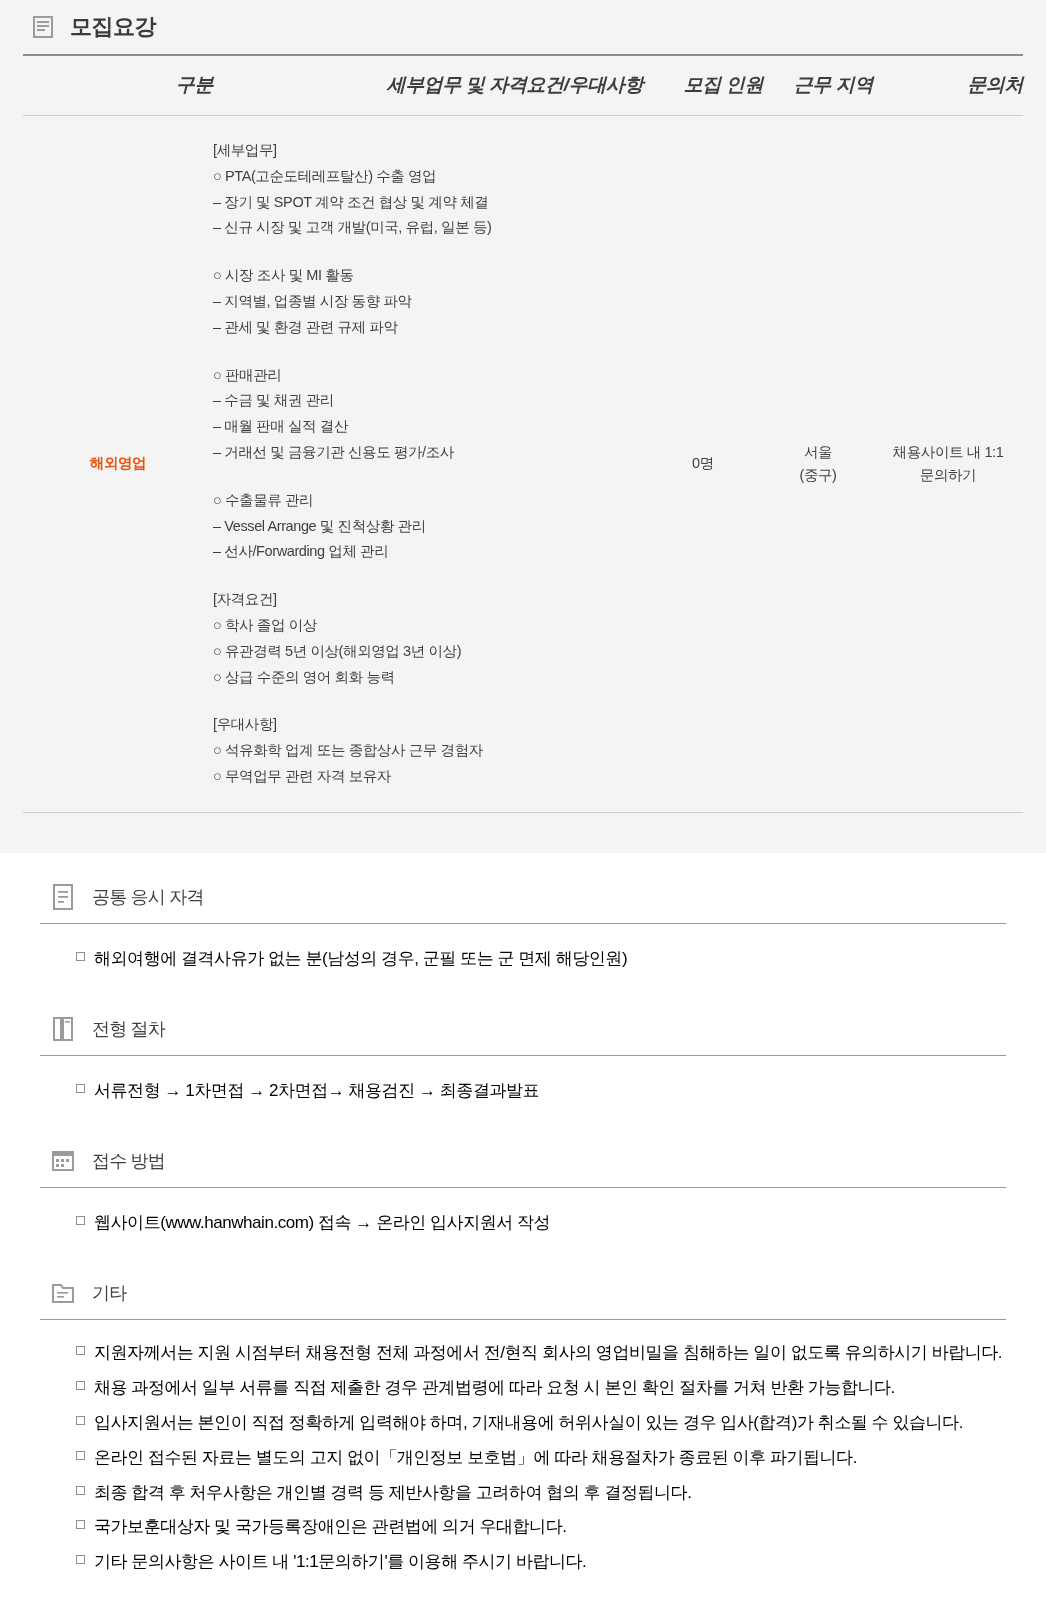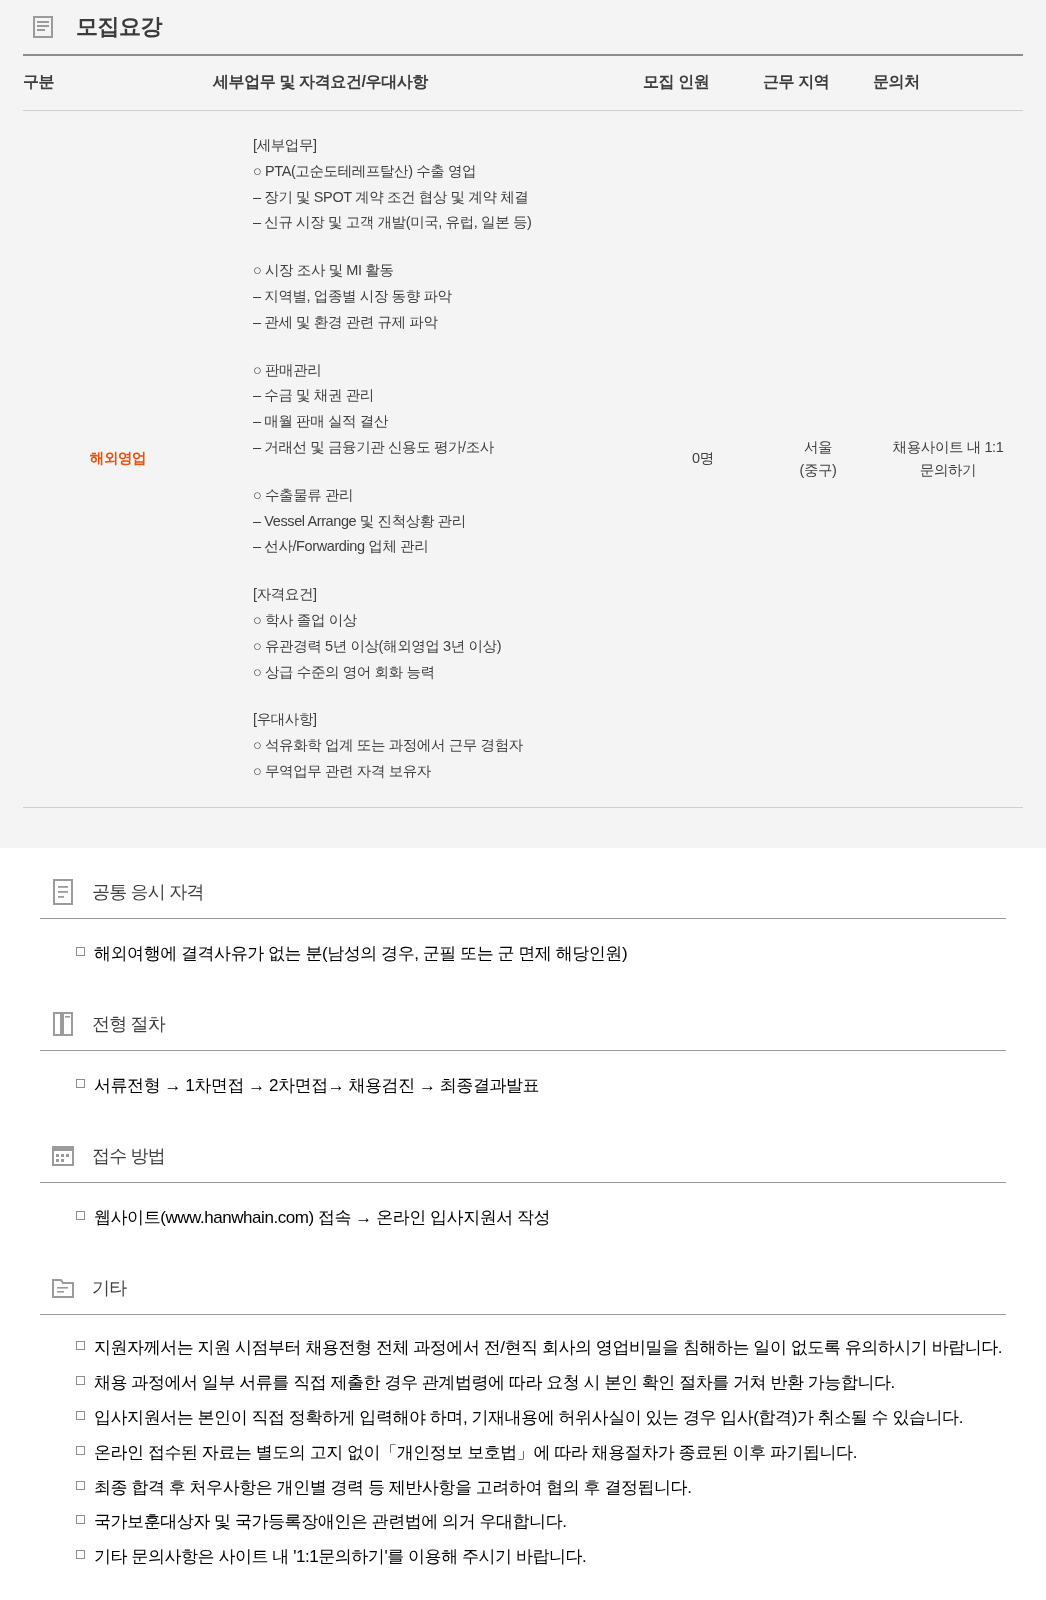--- a/index.html
+++ b/index.html
@@ -20,21 +20,20 @@
 
   
   .recruit-block {
     background: #f4f4f4;
     padding: 0 0 40px 0;
   }
   .section-head {
     display: flex;
     align-items: center;
     padding: 14px 0 14px 30px;
-    gap: 6px;
   }
   .section-head .icon {
     width: 26px;
     height: 26px;
     margin-right: 14px;
     flex: none;
     display: block;
   }
   .section-head .title {
     font-size: 22px;
@@ -44,28 +43,29 @@
     line-height: 1;
   }
 
   table.recruit {
     width: 966px;
     margin: 0 auto;
     border-collapse: collapse;
     table-layout: fixed;
   }
   table.recruit thead th {
-    font-size: 16px;
+    font-size: 19px;
     font-weight: bold;
     color: #3d3d3d;
     padding: 16px 0 17px 0;
     border-top: 2px solid #8c8c8c;
     border-bottom: 1px solid #cfcfcf;
-    text-align: left;
+    text-align: right;
     letter-spacing: -0.4px;
+    font-style: italic;
   }
   col.c-gubun { width: 190px; }
   col.c-detail { width: 430px; }
   col.c-count { width: 120px; }
   col.c-area { width: 110px; }
   col.c-contact { width: 150px; }
 
   table.recruit tbody td {
     border-bottom: 1px solid #cfcfcf;
     vertical-align: middle;
@@ -79,21 +79,21 @@
     font-weight: bold;
     font-size: 15px;
   }
   td.detail {
     text-align: left;
     padding-left: 4px;
     line-height: 1.78;
     color: #3f3f3f;
     font-size: 14.5px;
   }
-  td.detail .grp { margin-bottom: 22px; margin-left: 40px; }
+  td.detail .grp { margin-bottom: 22px; }
   td.detail .grp:last-child { margin-bottom: 0; }
   td.detail .ln { white-space: nowrap; }
   td.center {
     text-align: center;
     color: #3f3f3f;
     line-height: 1.6;
   }
 
   
   .lower {
@@ -216,21 +216,21 @@
               <div class="ln">– 선사/Forwarding 업체 관리</div>
             </div>
             <div class="grp">
               <div class="ln">[자격요건]</div>
               <div class="ln">○ 학사 졸업 이상</div>
               <div class="ln">○ 유관경력 5년 이상(해외영업 3년 이상)</div>
               <div class="ln">○ 상급 수준의 영어 회화 능력</div>
             </div>
             <div class="grp">
               <div class="ln">[우대사항]</div>
-              <div class="ln">○ 석유화학 업계 또는 과정에서 근무 경험자</div>
+              <div class="ln">○ 석유화학 업계 또는 종합상사 근무 경험자</div>
               <div class="ln">○ 무역업무 관련 자격 보유자</div>
             </div>
           </td>
           <td class="center">0명</td>
           <td class="center">
             <div>서울</div>
             <div>(중구)</div>
           </td>
           <td class="center">
             <div>채용사이트 내 1:1</div>

